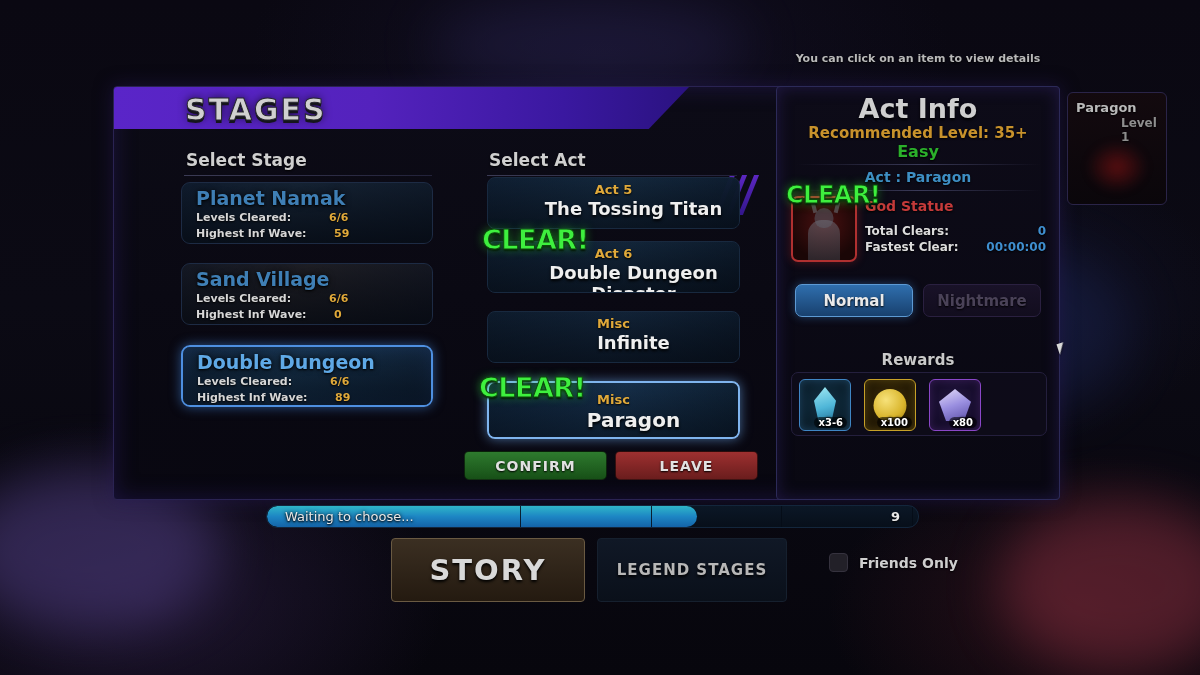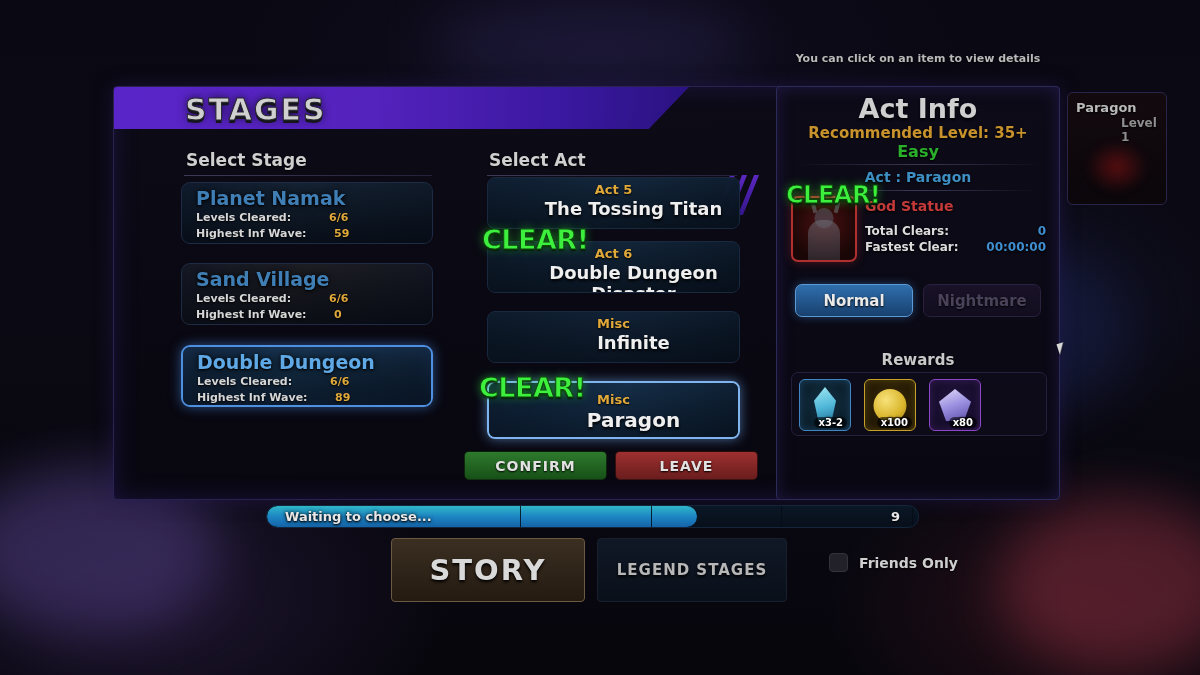--- a/index.html
+++ b/index.html
@@ -163,21 +163,21 @@
   
   #waitbar {
     position:absolute; left:266px; top:505px; width:653px; height:23px;
     border-radius:11px; overflow:hidden;
     background:linear-gradient(180deg,#0b1726,#070f1a);
     border:1px solid #13263c;
   }
   #waitfill { position:absolute; left:0; top:0; height:100%; width:66%;
     background:linear-gradient(180deg,#2fb6c8 0%, #1d86c4 50%, #1463a8 100%); border-radius:11px; }
   .seg { position:absolute; top:0; width:1px; height:100%; background:rgba(5,12,22,.85); }
-  #waittext { position:absolute; left:18px; top:3px; font-size:13px; font-weight:bold; color:#e8e8e8; text-shadow:0 1px 2px #000,0 0 4px #000; }
+  #waittext { position:absolute; left:18px; top:3px; font-size:13px; font-weight:normal; color:#e8e8e8; text-shadow:0 1px 2px #000,0 0 4px #000; }
   #waitcount { position:absolute; right:18px; top:3px; font-size:13px; font-weight:bold; color:#e8e8e8; text-shadow:0 1px 2px #000; }
 
   
   .tab {
     position:absolute; top:538px; height:64px; border-radius:4px; overflow:hidden;
     display:flex; align-items:center; justify-content:center;
     font-weight:bold; text-shadow:0 2px 3px #000; color:#d9d9d9;
   }
   #tab-story { left:391px; width:194px; font-size:29px; letter-spacing:2px;
     background:linear-gradient(180deg,#3b2f22,#241a10); border:1px solid #6a5a42; }
@@ -309,21 +309,21 @@
     <div class="statlbl" style="top:153px;">Fastest Clear:</div>
     <div class="statval" style="top:153px;">00:00:00</div>
 
     <div class="diffbtn" id="normal-btn">Normal</div>
     <div class="diffbtn" id="nightmare-btn">Nightmare</div>
 
     <div id="rewards-title">Rewards</div>
     <div id="rewards-box">
       <div class="reward" id="reward-0">
         <div class="crystal"></div>
-        <div class="qty">x3-2</div>
+        <div class="qty">x3-6</div>
       </div>
       <div class="reward" id="reward-1">
         <div class="coin"></div>
         <div class="qty">x100</div>
       </div>
       <div class="reward" id="reward-2">
         <div class="gem"></div>
         <div class="qty">x80</div>
       </div>
     </div>

